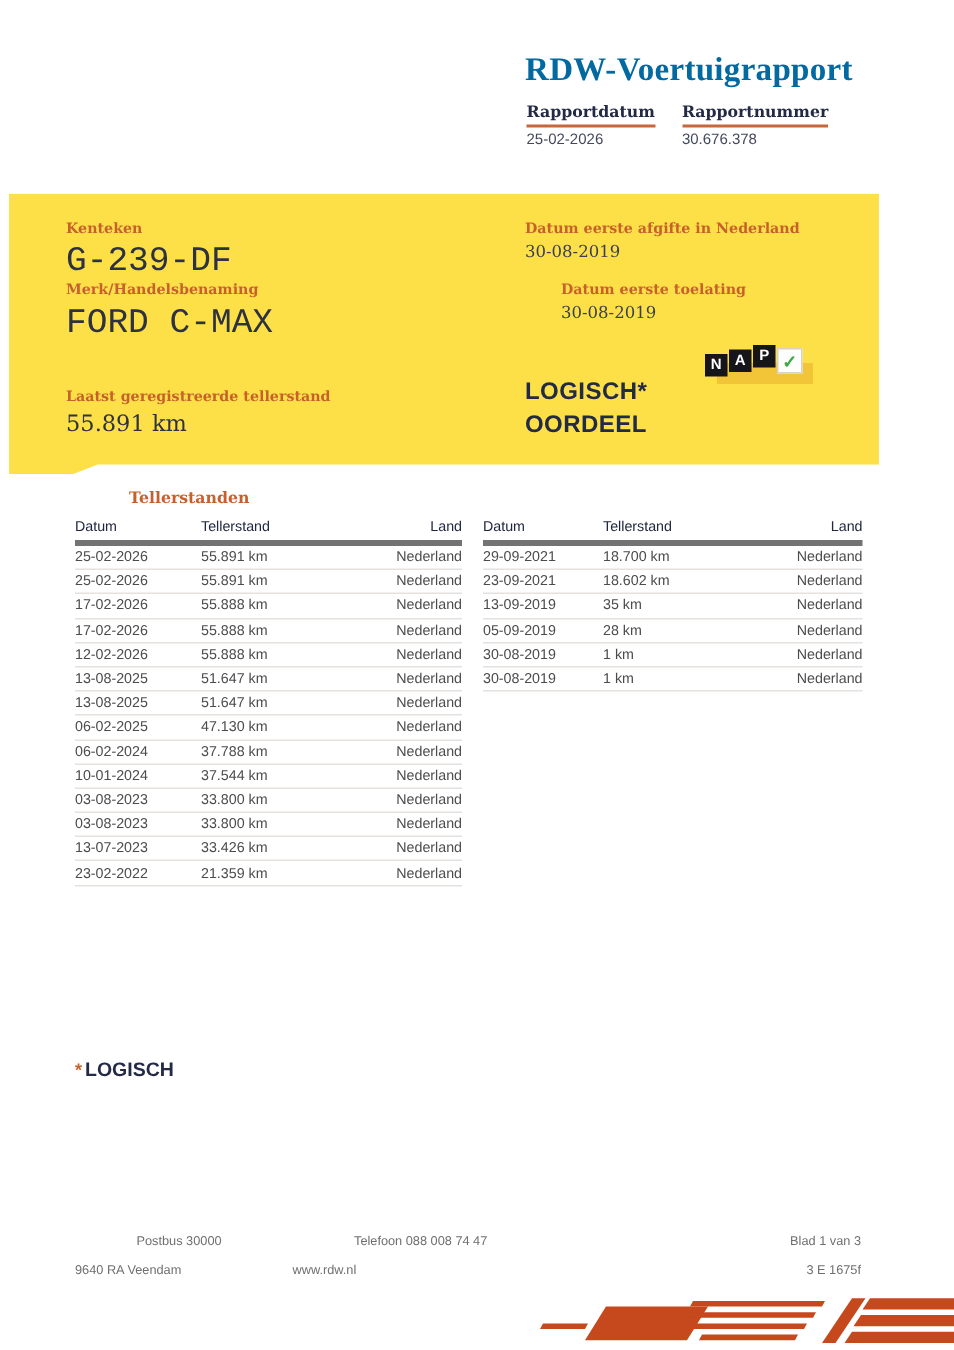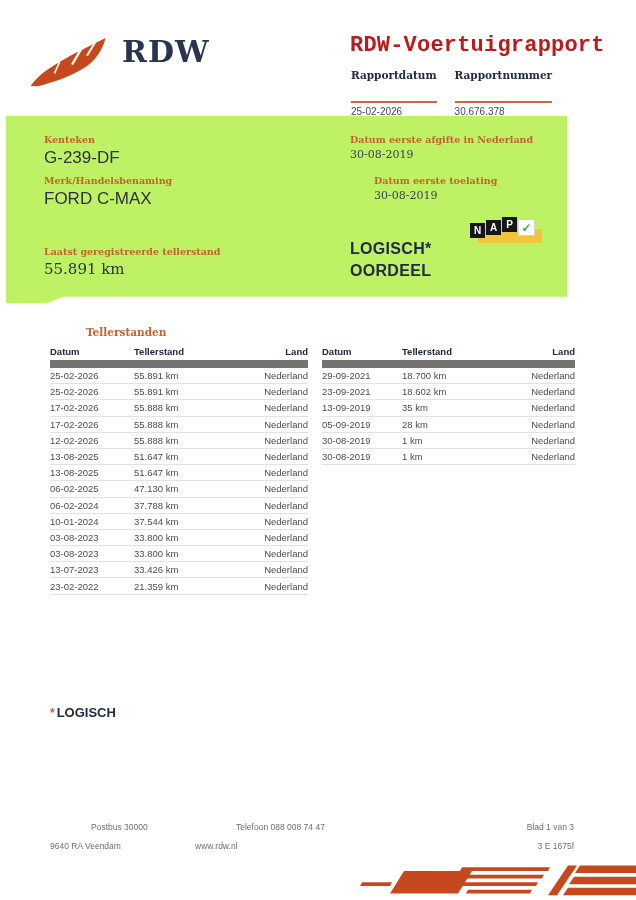--- a/index.html
+++ b/index.html
@@ -4,34 +4,34 @@
 <style>
   html,body{margin:0;padding:0;background:#fff;}
   .page{position:relative;width:636px;height:900px;background:#ffffff;overflow:hidden;
         font-family:"Liberation Sans",sans-serif;-webkit-font-smoothing:antialiased;}
 
   
   .logo-wrap{position:absolute;left:28px;top:28px;width:150px;height:62px;}
   .logo-feather{position:absolute;left:0;top:6px;width:88px;height:56px;}
   .logo-text{position:absolute;left:94px;top:6px;font-family:"DejaVu Serif",serif;
              font-weight:700;font-size:30px;letter-spacing:1px;color:#2b3352;}
-  .doc-title{position:absolute;left:350px;top:33px;font-family:Liberation Mono, monospace;
-             font-weight:700;font-size:22px;color:#b91c1c;letter-spacing:0.2px;}
+  .doc-title{position:absolute;left:350px;top:33px;font-family:Liberation Serif, serif;
+             font-weight:700;font-size:22px;color:#0369a1;letter-spacing:0.2px;}
   .report-meta{position:absolute;left:351px;top:69px;display:flex;gap:18px;}
   .meta-col{display:flex;flex-direction:column;}
   .meta-label{font-family:"DejaVu Serif",serif;font-weight:700;font-size:10.5px;color:#232a46;
-              border-bottom:2px solid #c9673a;padding-bottom:20px;}
+              border-bottom:2px solid #c9673a;padding-bottom:2px;}
   .meta-value{font-size:10px;color:#43485c;margin-top:3px;}
 
   
-  .panel{position:absolute;left:6px;top:116px;width:561px;height:187px;background:#bef264;
-         clip-path:polygon(0 0,100% 0,100% 96.6%,10.2% 96.6%,7.4% 100%,0 100%);}
+  .panel{position:absolute;left:6px;top:129px;width:561px;height:187px;background:#fde047;
+         clip-path:polygon(0 0,100% 0,100% 96.6%,10.2% 96.6%,7.4% 100%,0 100%);padding-left:19px;}
   .fld{position:absolute;}
   .fld-label{font-family:"DejaVu Serif",serif;font-weight:700;font-size:9.5px;color:#c7612c;}
-  .fld-value-lg{font-family:Liberation Sans, sans-serif;font-size:17px;color:#2e3140;margin-top:3px;}
+  .fld-value-lg{font-family:Liberation Mono, monospace;font-size:23px;color:#2e3140;margin-top:3px;}
   .fld-value-md{font-family:"DejaVu Serif",serif;font-size:15px;color:#2e3140;margin-top:3px;}
   .fld-value-sm{font-family:"DejaVu Serif",serif;font-size:11px;color:#3a3f52;margin-top:3px;}
   .oordeel{position:absolute;left:344px;top:102px;font-weight:700;font-size:16px;
            color:#232a46;line-height:22px;letter-spacing:0.3px;margin-top:20px;}
 
   
   .nap{position:absolute;left:464px;top:100px;width:80px;height:34px;}
   .nap-yellow{position:absolute;left:8px;top:13px;width:64px;height:14px;background:#f2c437;}
   .nap-sq{position:absolute;width:15px;height:15px;background:#16161a;color:#fff;
           font-weight:700;font-size:10px;display:flex;align-items:center;justify-content:center;}
@@ -44,21 +44,21 @@
 
   
   .section-title{position:absolute;left:50px;top:326px;font-family:"DejaVu Serif",serif;
                  font-weight:700;font-size:10.5px;color:#c7612c;margin-left:36px;}
   .mtable{position:absolute;top:343px;font-size:9.5px;color:#4c4c4c;}
   .mtable.tleft{left:50px;width:258px;}
   .mtable.tright{left:322px;width:253px;}
   .mrow{display:grid;align-items:center;border-bottom:1px solid #e4e1de;height:15.2px;}
   .tleft .mrow{grid-template-columns:84px 96px 1fr;}
   .tright .mrow{grid-template-columns:80px 92px 1fr;}
-  .mhead{border-bottom:8px solid #737373;font-weight:700;color:#20273f;height:17px;}
+  .mhead{border-bottom:4px solid #737373;font-weight:400;color:#20273f;height:17px;}
   .c2{}
   .c3{text-align:right;}
 
   
   .footnote-title{position:absolute;left:50px;top:705px;font-weight:700;font-size:13px;color:#232a46;}
   .footnote-title .ast{color:#c7612c;font-size:12px;margin-right:2px;}
   .footnote-body{position:absolute;left:50px;top:724px;width:505px;font-size:10px;
                  line-height:15px;color:#c9753f;}
 
   
@@ -67,30 +67,20 @@
   .f-c1{left:50px;} .f-c2{left:195px;}
   .f-c3{right:62px;text-align:center;}
 
   .bottom-art{position:absolute;right:0;bottom:0;width:280px;height:42px;}
 </style>
 </head>
 <body>
 
 <div class="page">
 
-  <div class="logo-wrap">
-    <svg class="logo-feather" viewBox="0 0 100 62" xmlns="http://www.w3.org/2000/svg">
-      <path d="M88,4 C70,13 52,21 34,32 C20,40 9,49 3,58 C7,59 12,58.5 17,57 C36,52 53,45 65,37 C77,29 85,17 88,4 Z" fill="#c5491d"></path>
-      <path d="M88,4 C80,8 72,12 64,17 L70,26 C78,20 84,13 88,4 Z" fill="#c5491d"></path>
-      <line x1="63" y1="12" x2="50" y2="34" stroke="#ffffff" stroke-width="2.6"></line>
-      <line x1="76" y1="9" x2="67" y2="24" stroke="#ffffff" stroke-width="2.2"></line>
-      <line x1="36" y1="31" x2="30" y2="44" stroke="#ffffff" stroke-width="1.8"></line>
-    </svg>
-    <div class="logo-text">RDW</div>
-  </div>
 
   <div class="doc-title">RDW-Voertuigrapport</div>
 
   <div class="report-meta">
     <div class="meta-col">
       <span class="meta-label">Rapportdatum</span>
       <span class="meta-value">25-02-2026</span>
     </div>
     <div class="meta-col">
       <span class="meta-label">Rapportnummer</span>

